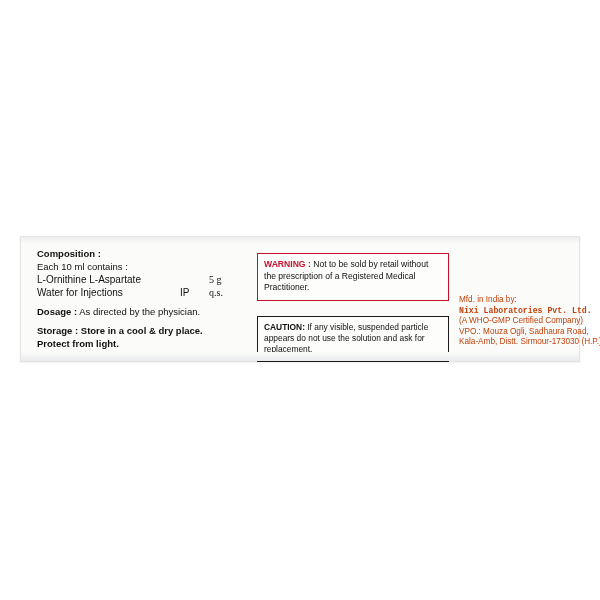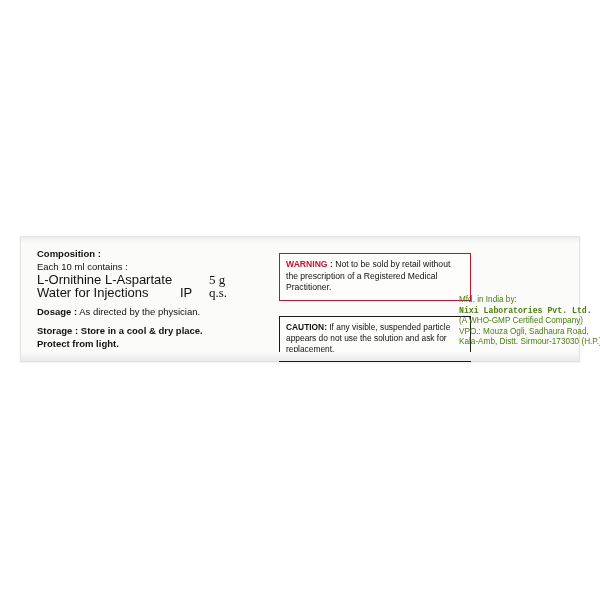--- a/index.html
+++ b/index.html
@@ -66,21 +66,21 @@
   .bold {
     font-weight: bold;
   }
   .comp-head {
     font-size: 9.5px;
     font-weight: bold;
     line-height: 13px;
   }
   .comp-row {
     position: relative;
-    font-size: 13px;
+    font-size: 10px;
     line-height: 13px;
     height: 13px;
   }
   .comp-row .nm {
     position: absolute;
     left: 0;
     top: 0;
   }
   .comp-row .c2 {
     position: absolute;
@@ -91,21 +91,21 @@
     position: absolute;
     left: 172px;
     top: 0;
     font-family: Liberation Serif, serif;
   }
   .gap-sm { height: 6px; }
 
   
   .boxwrap {
     position: absolute;
-    left: 258px;
+    left: 236px;
     top: 16px;
     width: 192px;
   }
   .warnbox {
     border: 1px solid #c8102e;
     box-sizing: border-box;
     padding: 5px 6px 6px 6px;
     background: #fdfdfc;
   }
   .warnbox .txt {
@@ -136,21 +136,21 @@
   .cautionbox .centered {
     text-align: left;
   }
 
   
   .mfd {
     position: absolute;
     left: 438px;
     top: 58px;
     width: 122px;
-    color: #4d7c0f;
+    color: #c2410c;
   }
   .mfd .m-line {
     font-size: 8.2px;
     line-height: 10.6px;
     white-space: nowrap;
   }
   .mfd .m-line.b {
     font-weight: bold;
     font-family: Liberation Mono, monospace;
   }

